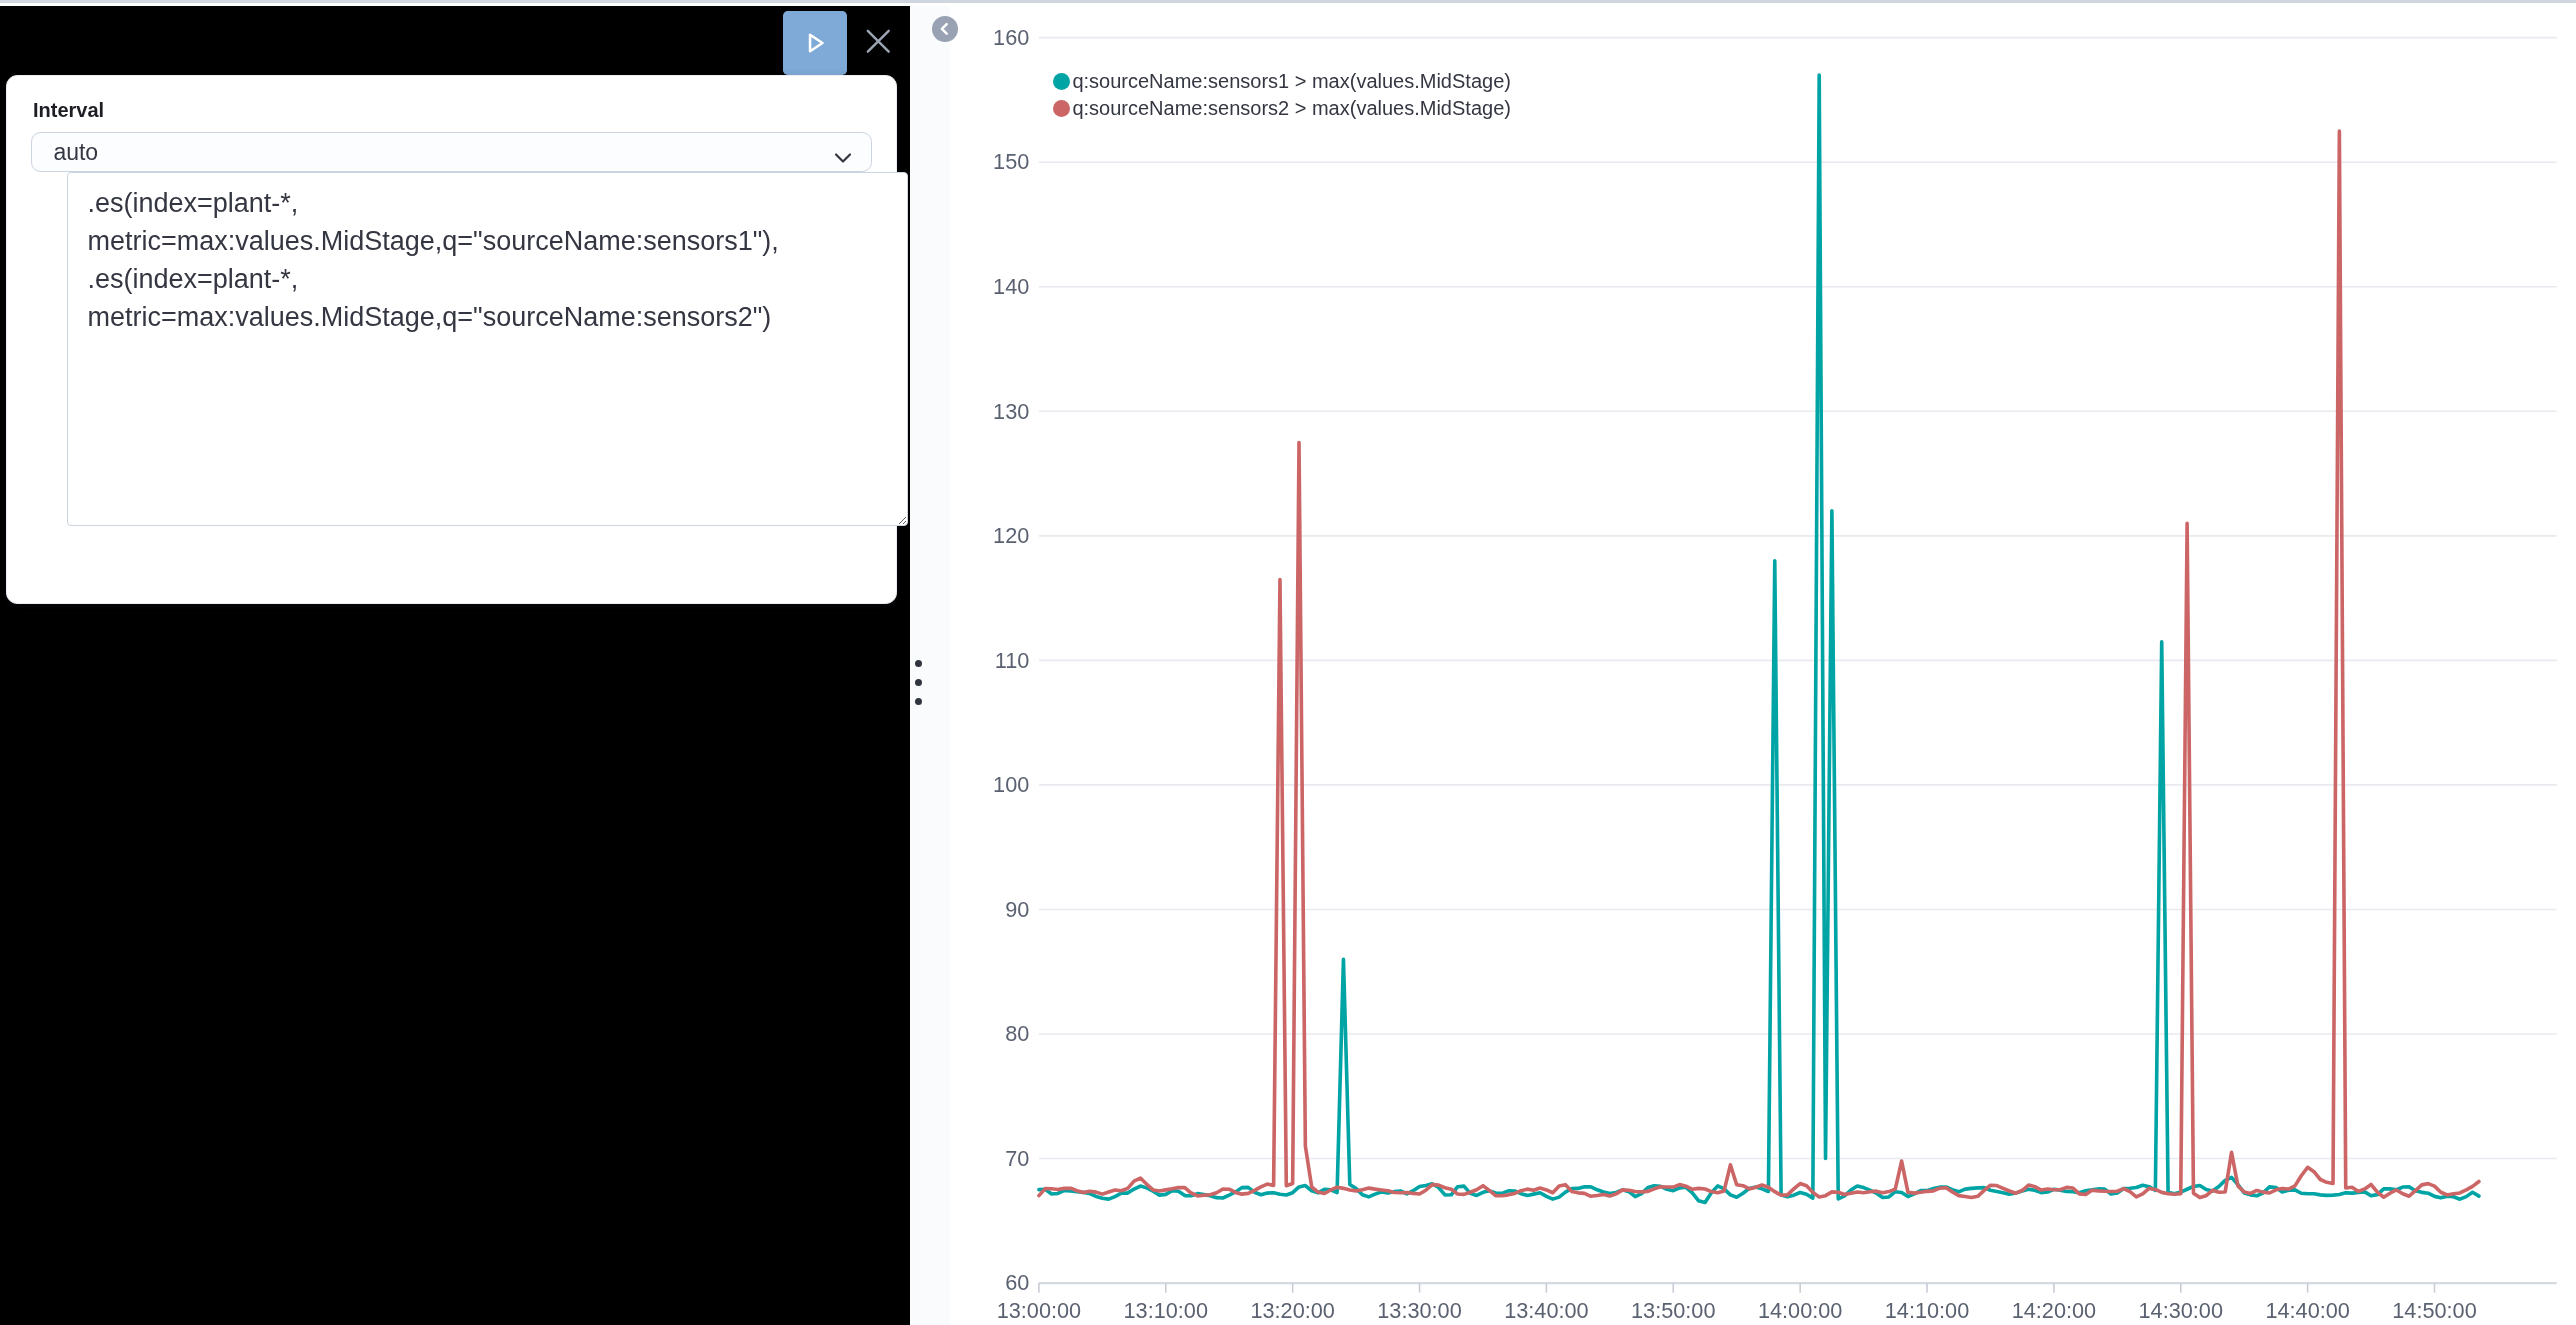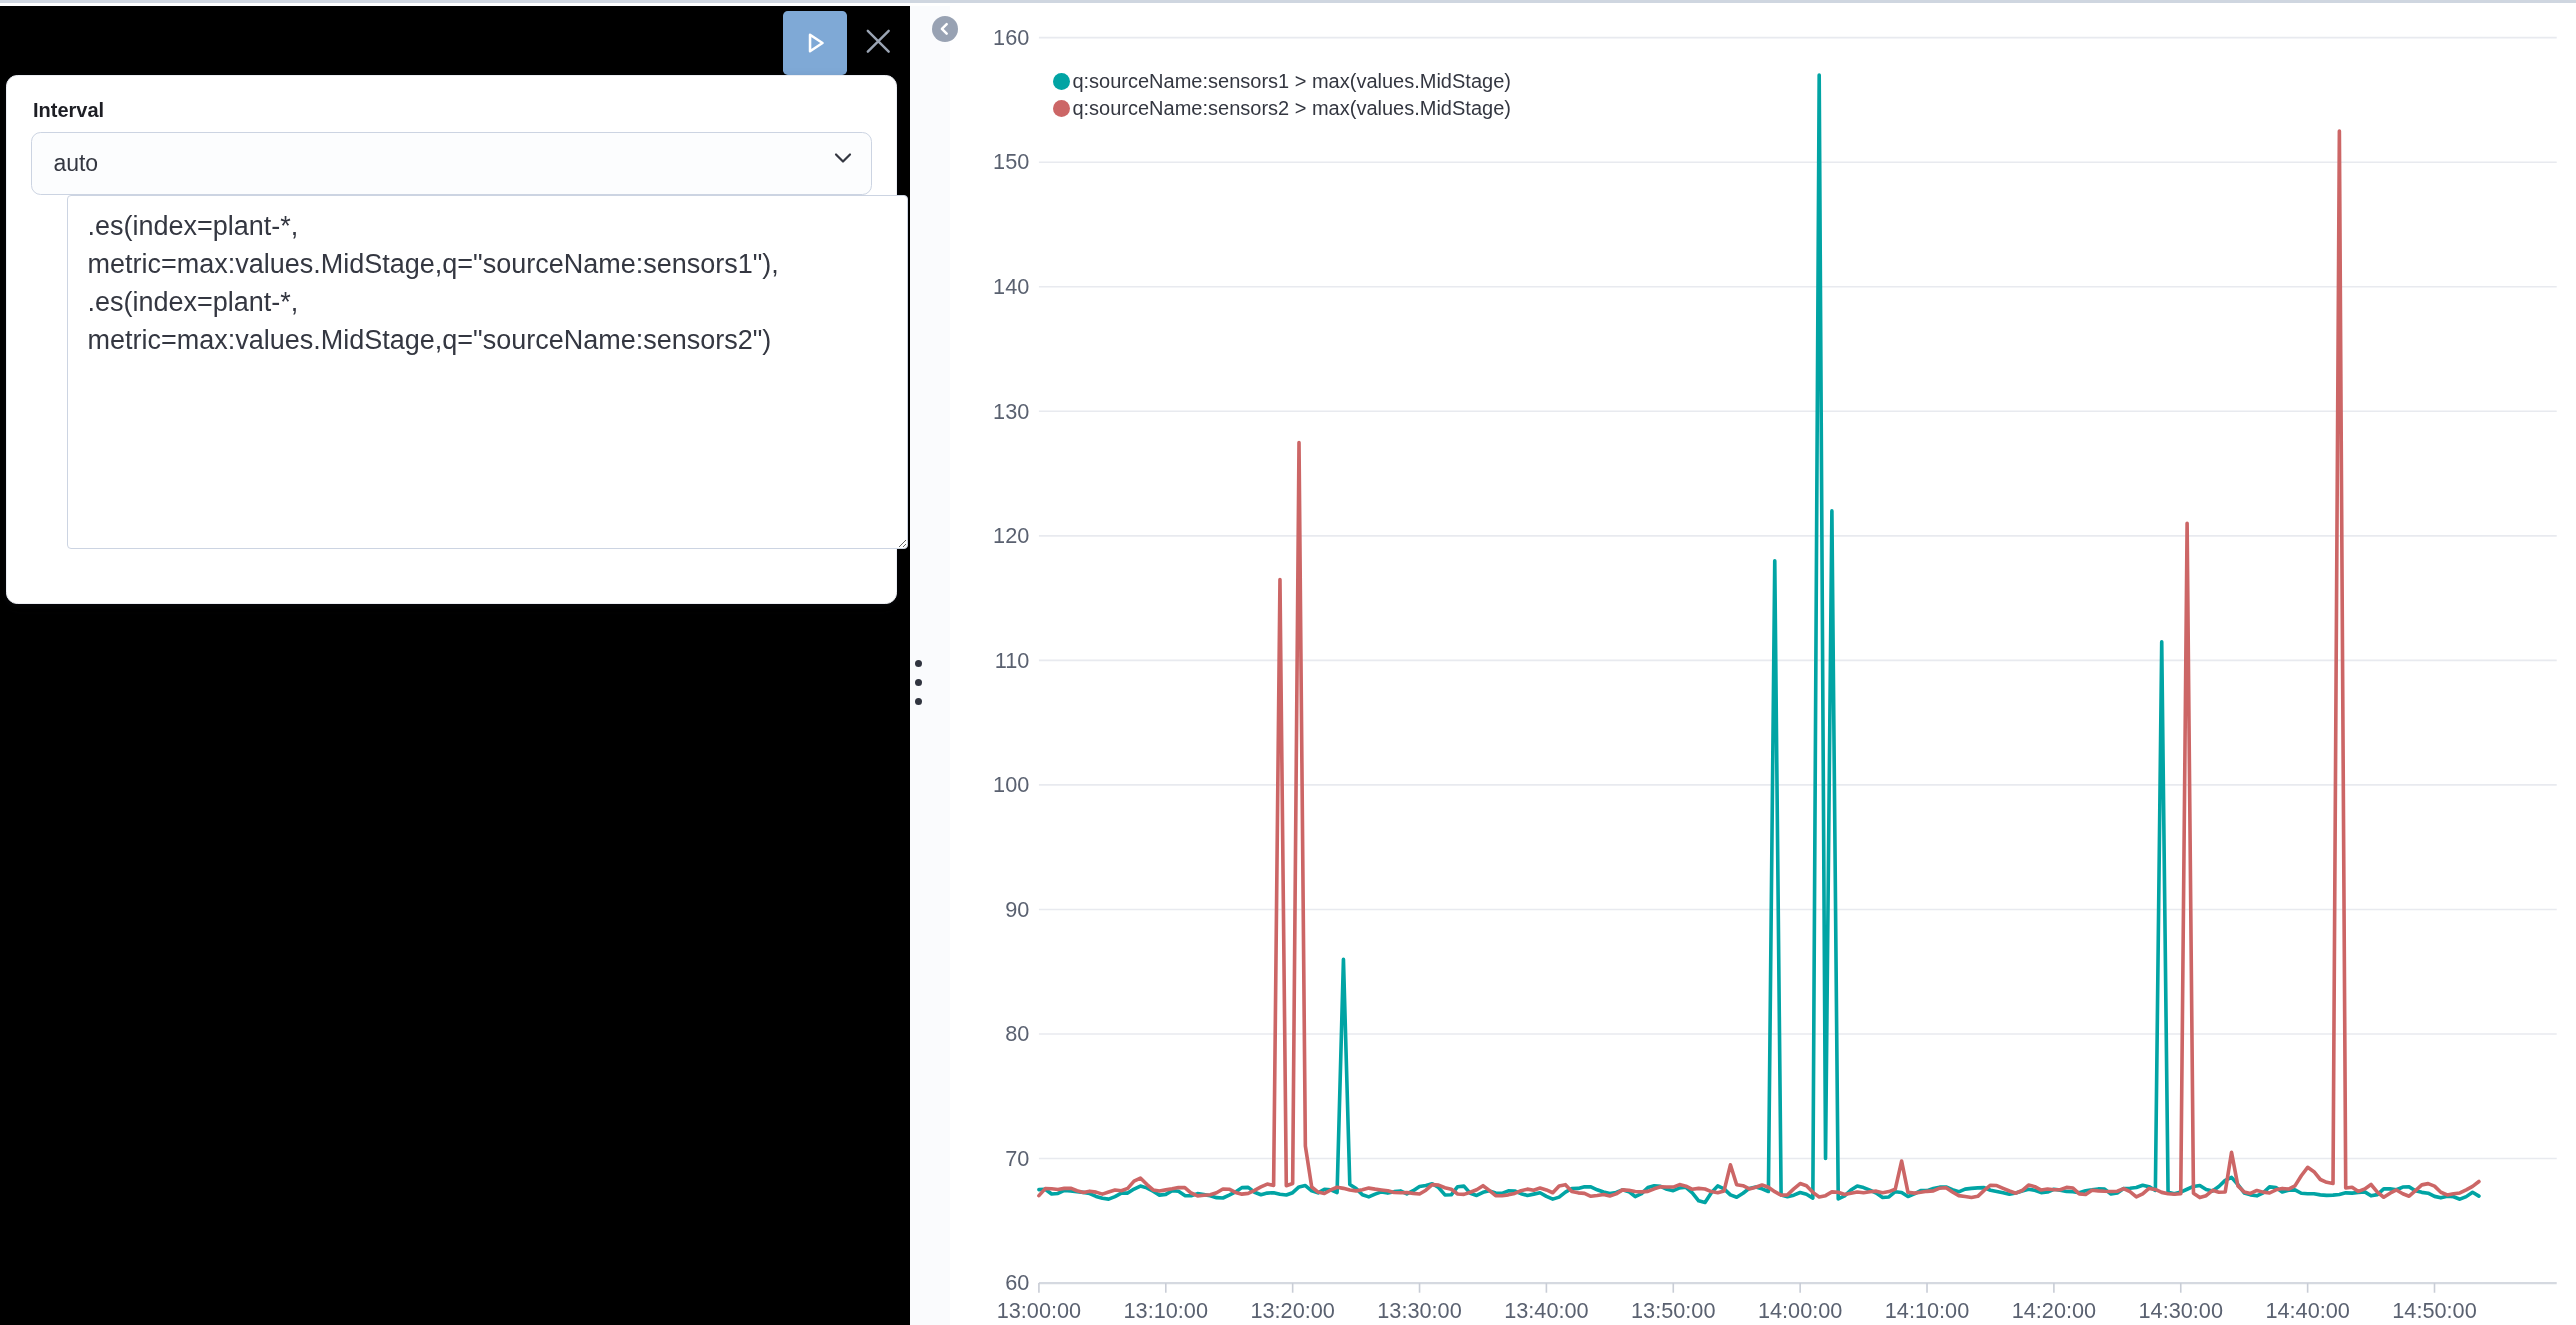--- a/index.html
+++ b/index.html
@@ -22,21 +22,21 @@
   }
   .form-card{
     position:absolute;left:6.4px;top:69px;width:891px;height:529px;box-sizing:border-box;
     background:#fff;border-radius:11.2px;padding:11.2px 24px;
     border:0.8px solid #eceef4;
     box-shadow:0 1.6px 6.4px rgba(60,70,90,.10),0 4.8px 14.5px rgba(60,70,90,.06);
   }
   .form-label{font-size:20px;font-weight:700;color:#1d1e24;margin:11.2px 0 10.4px 1.6px;}
   .select-wrap{position:relative;}
   .interval-select{
-    width:100%;height:63px;box-sizing:border-box;appearance:none;-webkit-appearance:none;
+    width:100%;height:40px;box-sizing:border-box;appearance:none;-webkit-appearance:none;
     font-family:inherit;font-size:23px;color:#343741;padding:0 56px 0 21px;
     background:#fcfdfe;border:1.6px solid #ccd4e2;border-radius:9.6px;outline:none;
   }
   .chevron-down{position:absolute;right:17.7px;top:13.7px;pointer-events:none;}
   .expr-label{margin-top:24px;}
   .expression-area{
     width:100%;height:354px;box-sizing:border-box;display:block;
     font-family:inherit;font-size:27px;line-height:38px;color:#343741;
     padding:11.2px 19px;background:#fff;border:1.6px solid #ccd4e2;border-radius:4px;
     resize:both;outline:none;white-space:pre-wrap;overflow:auto;margin-left:36px;

